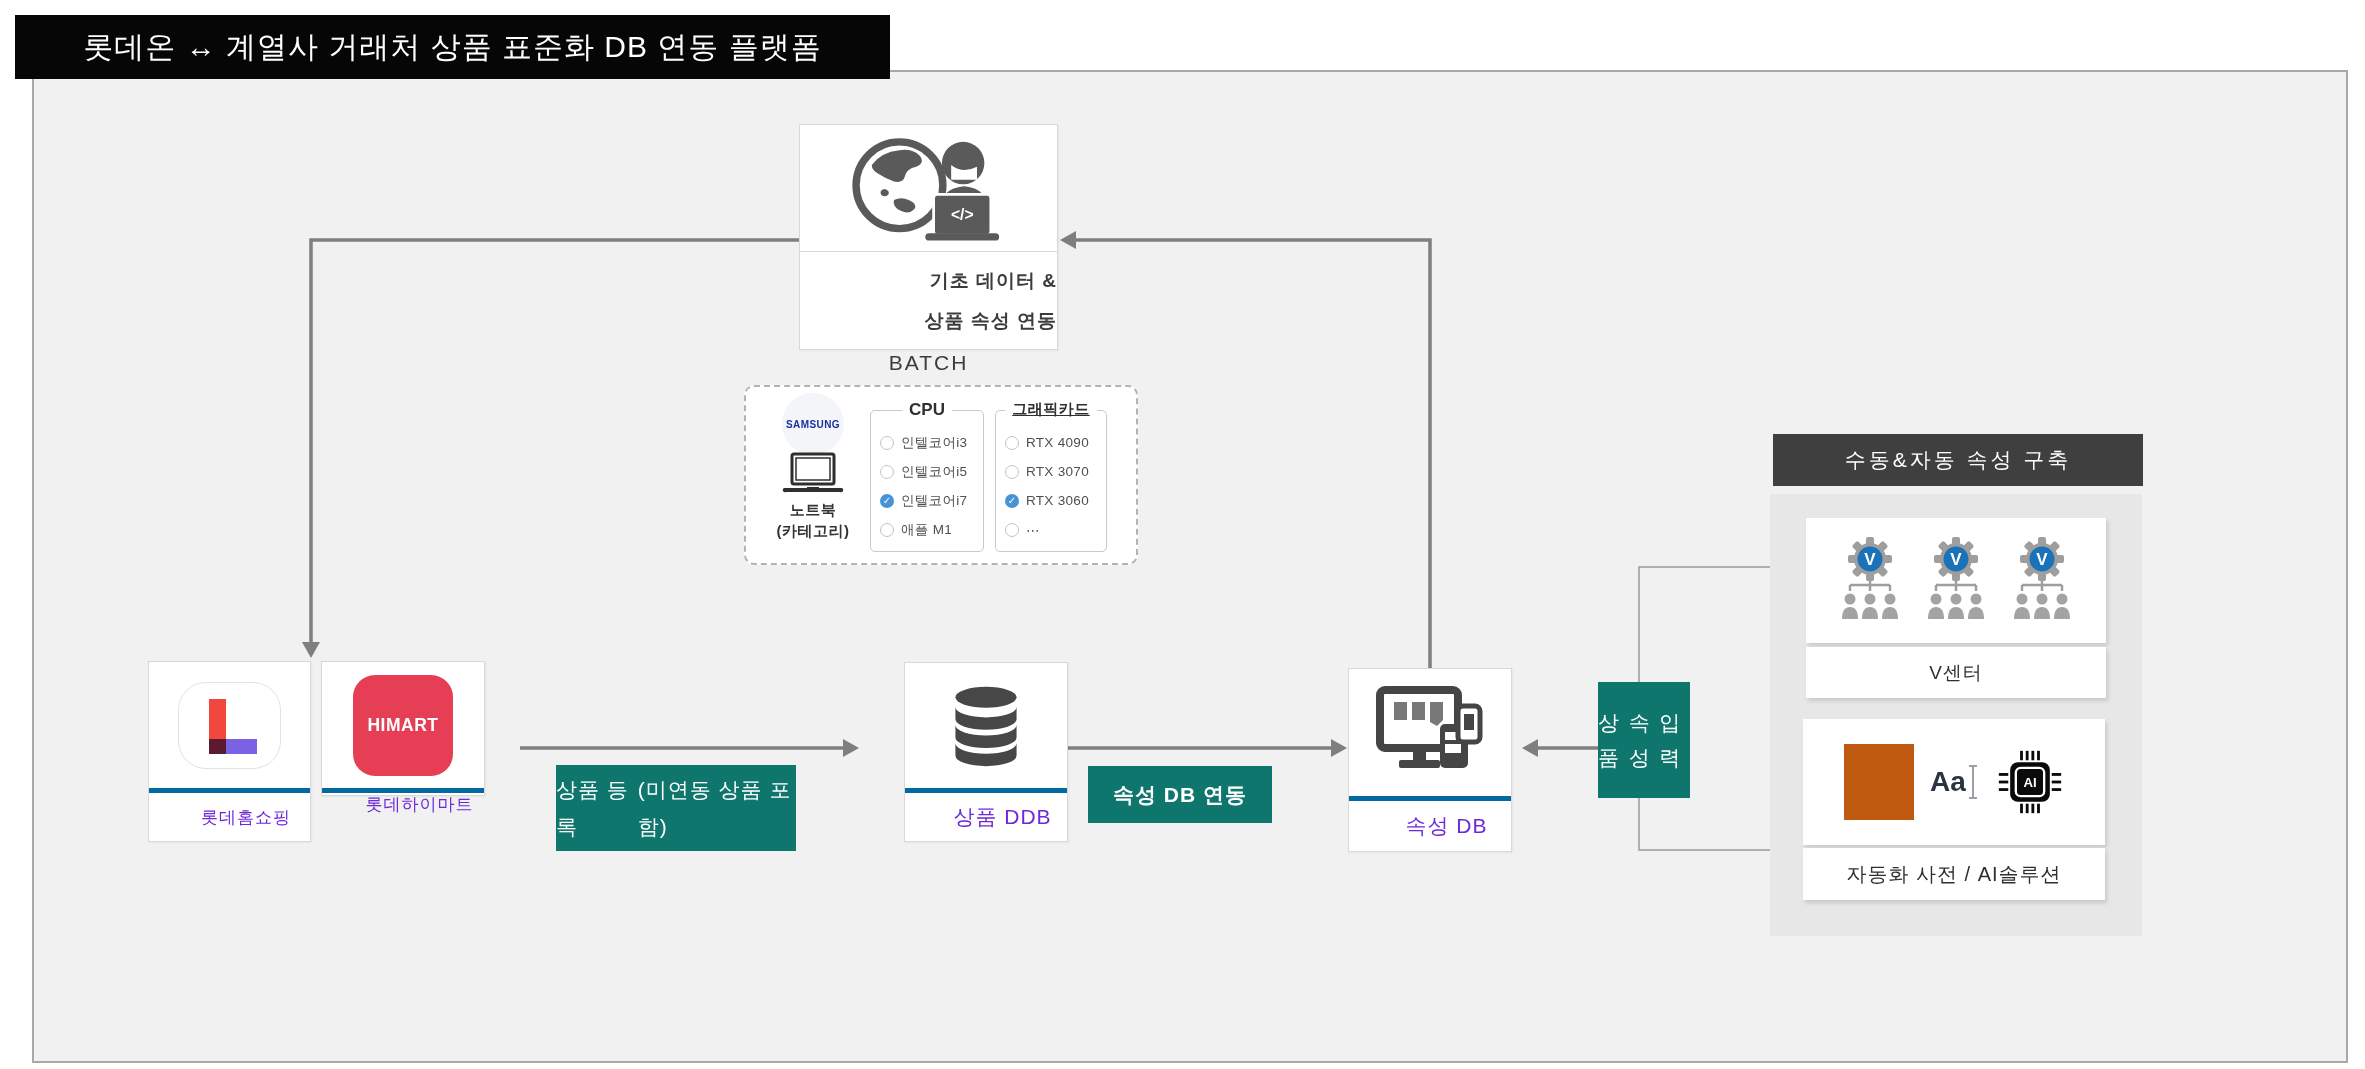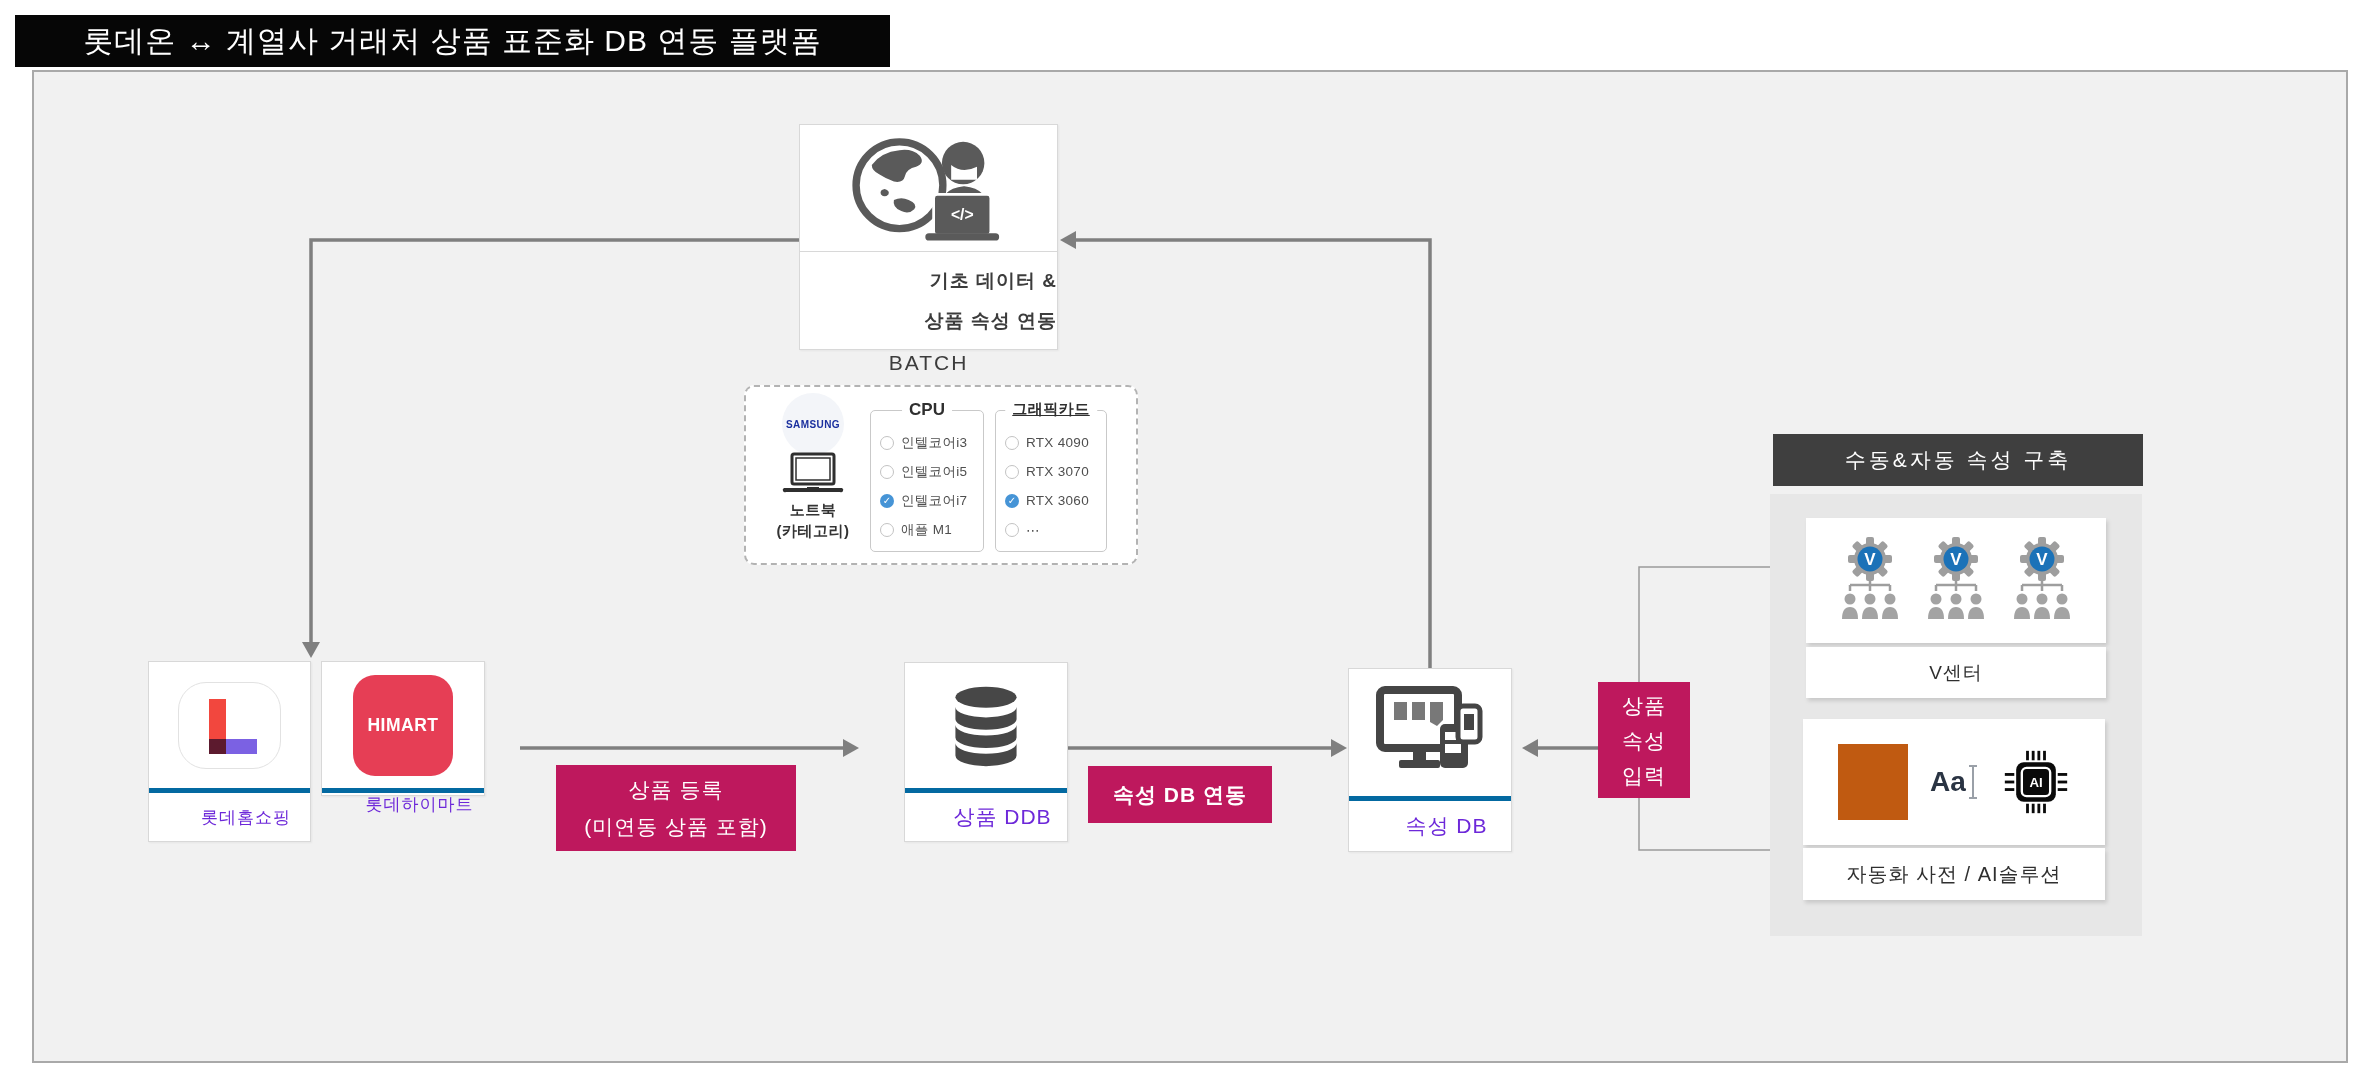--- a/index.html
+++ b/index.html
@@ -8,21 +8,21 @@
     background:#ffffff;
     font-family:"Liberation Sans","DejaVu Sans",sans-serif;
     color:#3c3c3c;
   }
   .canvas{
     position:absolute;left:32px;top:70px;width:2316px;height:993px;
     background:#f1f1f1;border:2px solid #a9a9a9;box-sizing:border-box;z-index:0;
   }
   .wires{position:absolute;left:0;top:0;width:2365px;height:1069px;z-index:1;pointer-events:none;}
   .titlebar{
-    position:absolute;left:15px;top:15px;width:875px;height:52px;background:#060606;
+    position:absolute;left:15px;top:15px;width:875px;height:64px;background:#060606;
     color:#fff;display:flex;align-items:center;justify-content:center;
     font-size:30px;letter-spacing:1px;z-index:4;white-space:nowrap;
   }
   .node{
     position:absolute;background:#fff;border:1px solid #d8d8d8;box-sizing:border-box;
     display:flex;flex-direction:column;z-index:2;box-shadow:1px 1px 2px rgba(0,0,0,0.05);
   }
   .node .icon-area{flex:1;display:flex;align-items:center;justify-content:center;overflow:hidden;}
   .node .name-area{
     border-top:5px solid #0369a1;display:flex;align-items:center;justify-content:center;
@@ -77,36 +77,36 @@
   .himart span{color:#fff;font-weight:bold;font-size:17.5px;letter-spacing:0.5px;}
   
   .ddb{left:860px;top:662px;width:164px;height:180px;margin-left:44px;}
   .ddb .icon-area{max-height:125px;min-height:125px;}
   .ddb .name-area{height:55px;}
   .attrdb{left:1348px;top:668px;width:164px;height:184px;}
   .attrdb .icon-area{max-height:127px;min-height:127px;}
   .attrdb .name-area{height:57px;}
   
   .flow-label{
-    position:absolute;background:#be185d;color:#fff;display:flex;flex-direction:column;
+    position:absolute;background:#0f766e;color:#fff;display:flex;flex-direction:row;
     align-items:center;justify-content:center;z-index:3;letter-spacing:1px;
   }
   .lbl-register{left:556px;top:765px;width:240px;height:86px;font-size:21px;line-height:37px;}
   .lbl-dblink{left:1088px;top:766px;width:184px;height:57px;font-size:21px;font-weight:bold;}
   .lbl-attrinput{left:1598px;top:682px;width:92px;height:116px;font-size:21px;line-height:35px;}
   
   .panel-header{
     position:absolute;left:1773px;top:434px;width:370px;height:52px;background:#3f3f3f;color:#fff;
     display:flex;align-items:center;justify-content:center;font-size:21px;letter-spacing:3px;z-index:2;
   }
   .panel-body{position:absolute;left:1770px;top:494px;width:372px;height:442px;background:#e7e7e7;z-index:2;}
   .pbox{position:absolute;background:#fff;box-shadow:2px 3px 4px rgba(0,0,0,0.13);display:flex;align-items:center;justify-content:center;}
   .vc-icons{left:36px;top:24px;width:300px;height:125px;gap:18px;}
   .vc-label{left:36px;top:153px;width:300px;height:51px;font-size:19px;letter-spacing:1px;color:#2f2f2f;}
-  .ai-icons{left:33px;top:225px;width:302px;height:126px;gap:22px;}
+  .ai-icons{left:33px;top:225px;width:302px;height:126px;gap:16px;}
   .ai-label{left:33px;top:354px;width:302px;height:52px;font-size:20px;letter-spacing:1px;color:#2f2f2f;}
   .orange-square{width:70px;height:76px;background:#c05a11;}
   .aa-wrap{display:flex;align-items:center;}
   .aa-text{font-size:28px;font-weight:bold;color:#2a3443;letter-spacing:0px;}
 </style>
 </head>
 <body>
 
 <div class="canvas"></div>
 

